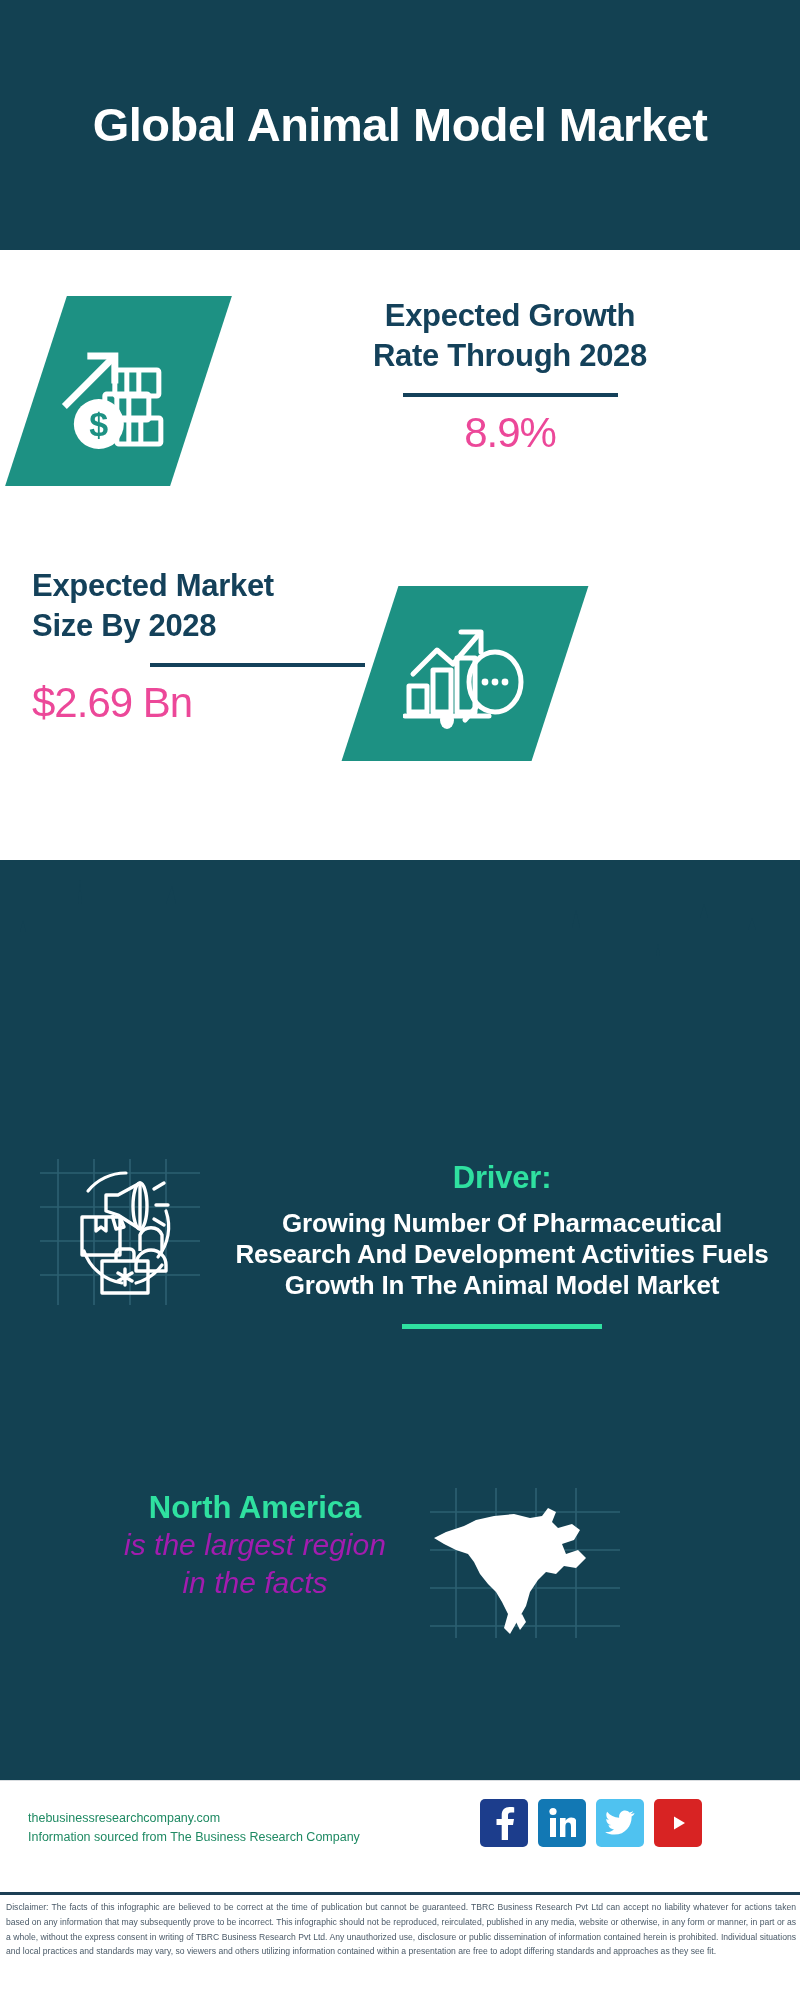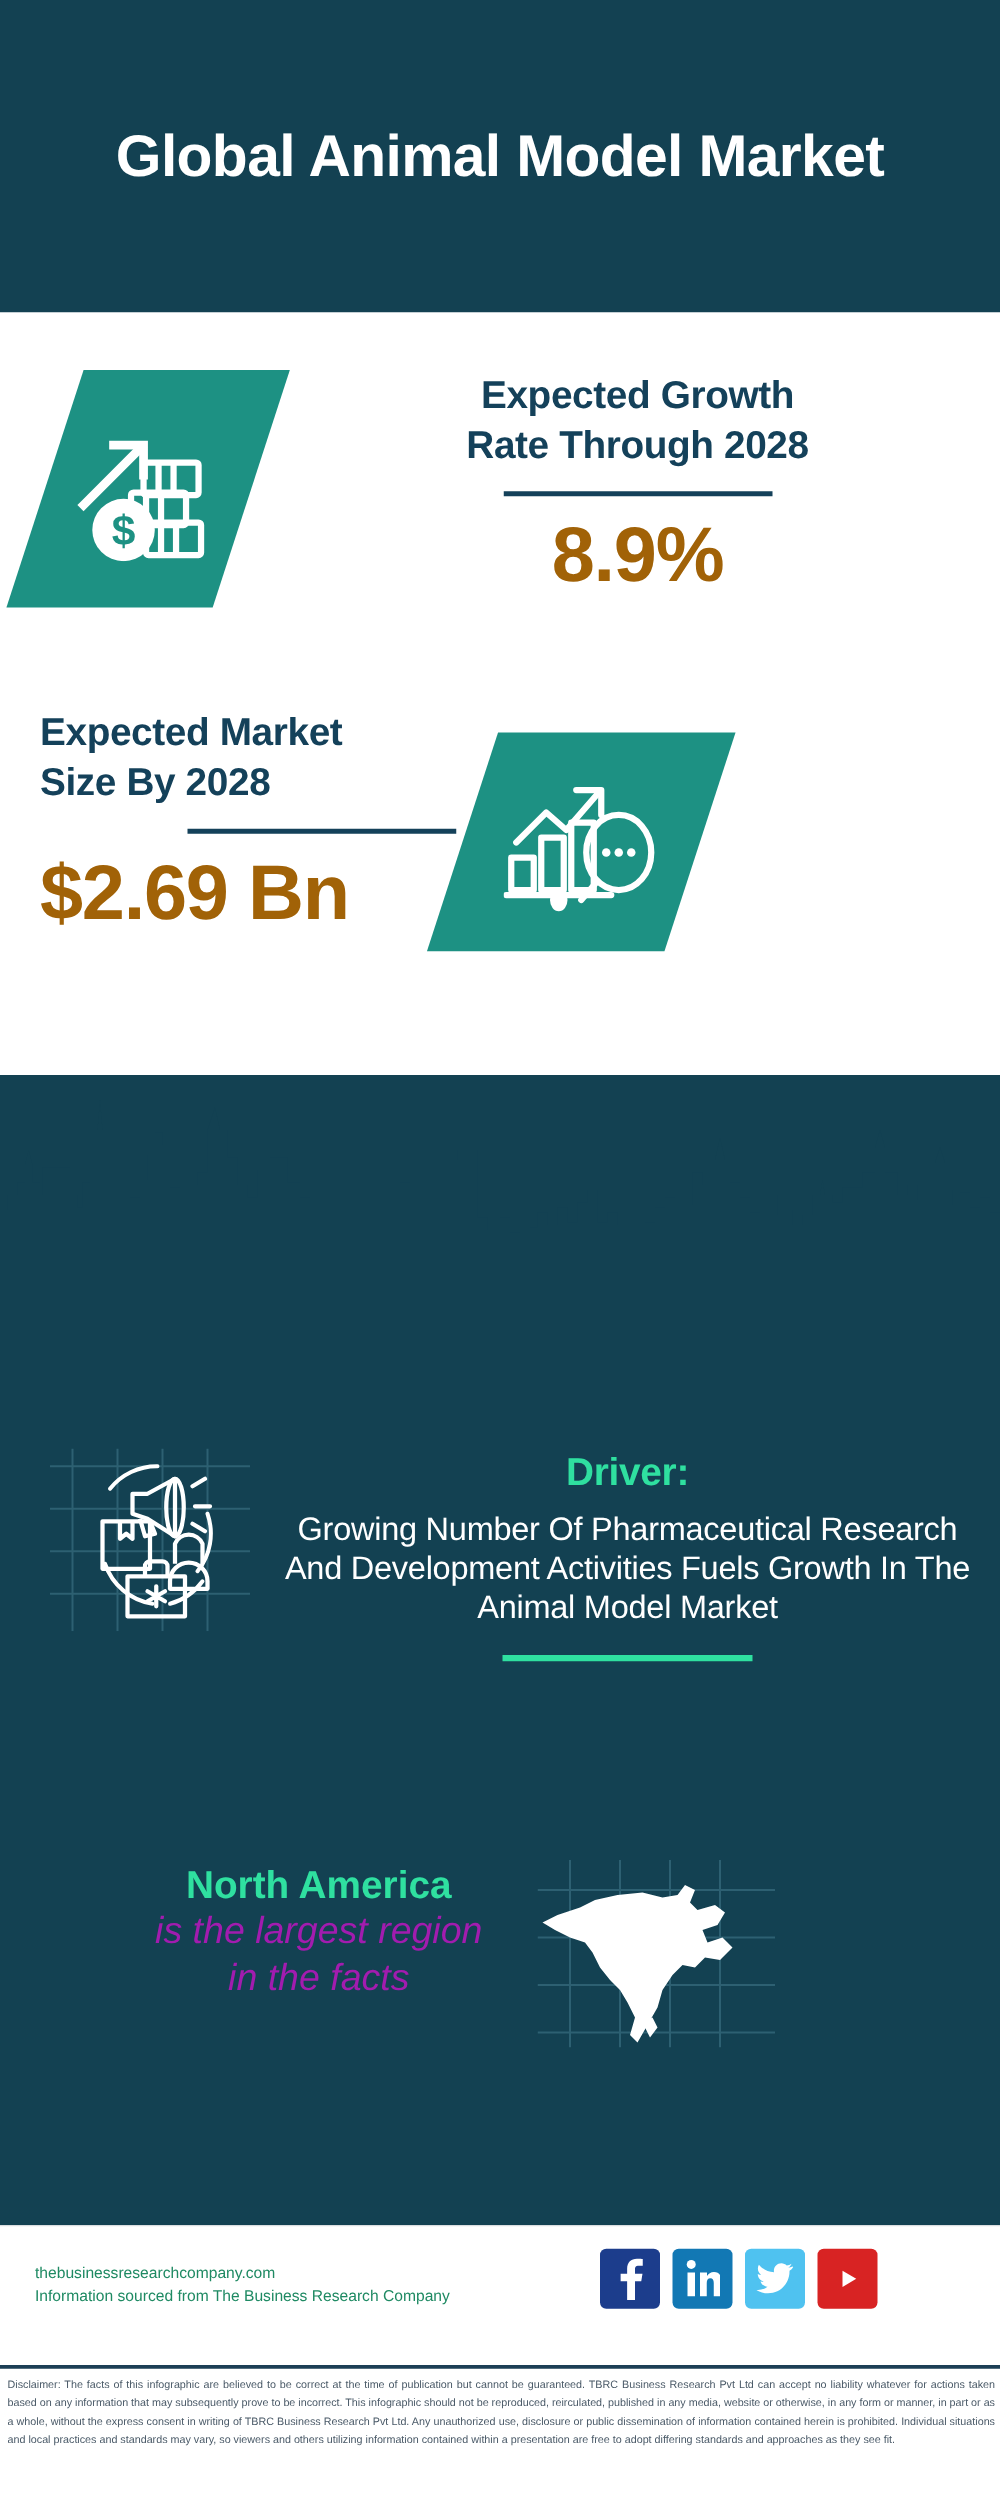--- a/index.html
+++ b/index.html
@@ -37,21 +37,21 @@
   .para-inner { transform:skewX(18deg); display:flex; align-items:center; justify-content:center; }
 
   .stat1-text {
     position:absolute; left:255px; top:296px; width:510px; text-align:center;
   }
   .stat-head {
     color:#14415a; font-size:31px; font-weight:bold; line-height:1.28; letter-spacing:-0.3px;
   }
   .stat-rule { width:215px; height:4px; background:#14415a; margin:18px auto 0 auto; }
   .stat-value {
-    color:#a16207; font-size:62px; font-weight:bold; margin-top:12px; letter-spacing:-1px;
+    color:#ec4899; font-size:42px; font-weight:normal; margin-top:12px; letter-spacing:-1px;
   }
 
   
   .stat2-text {
     position:absolute; left:32px; top:566px; width:450px; text-align:left;
   }
   .stat2-icon { position:absolute; left:370px; top:586px; width:230px; height:175px; }
   .para2 {
     width:190px; height:175px; background:#1d9183; transform:skewX(-18deg);
     display:flex; align-items:center; justify-content:center;
@@ -62,21 +62,21 @@
     position:absolute; left:0; top:860px; width:800px; height:920px;
     background:#134152;
   }
   .skyline { position:absolute; left:0; top:0; width:800px; height:140px; }
 
   
   .driver-icon { position:absolute; left:40px; top:1155px; width:160px; height:150px; }
   .driver-text { position:absolute; left:222px; top:1160px; width:560px; text-align:center; }
   .driver-label { color:#2fe0a0; font-size:31px; font-weight:bold; letter-spacing:-0.2px; }
   .driver-body {
-    color:#ffffff; font-size:26px; font-weight:normal; line-height:1.20; margin-top:12px;
+    color:#ffffff; font-size:26px; font-weight:bold; line-height:1.20; margin-top:12px;
     letter-spacing:-0.2px;
   }
   .driver-rule { width:200px; height:5px; background:#2fe0a0; margin:22px auto 0 auto; }
 
   
   .region-text { position:absolute; left:55px; top:1490px; width:400px; text-align:center; }
   .region-name { color:#2fe0a0; font-size:31px; font-weight:bold; }
   .region-sub { color:#a21caf; font-size:30px; line-height:1.28; margin-top:0;font-style:italic; }
   .region-map { position:absolute; left:430px; top:1488px; width:190px; height:150px; }
 

